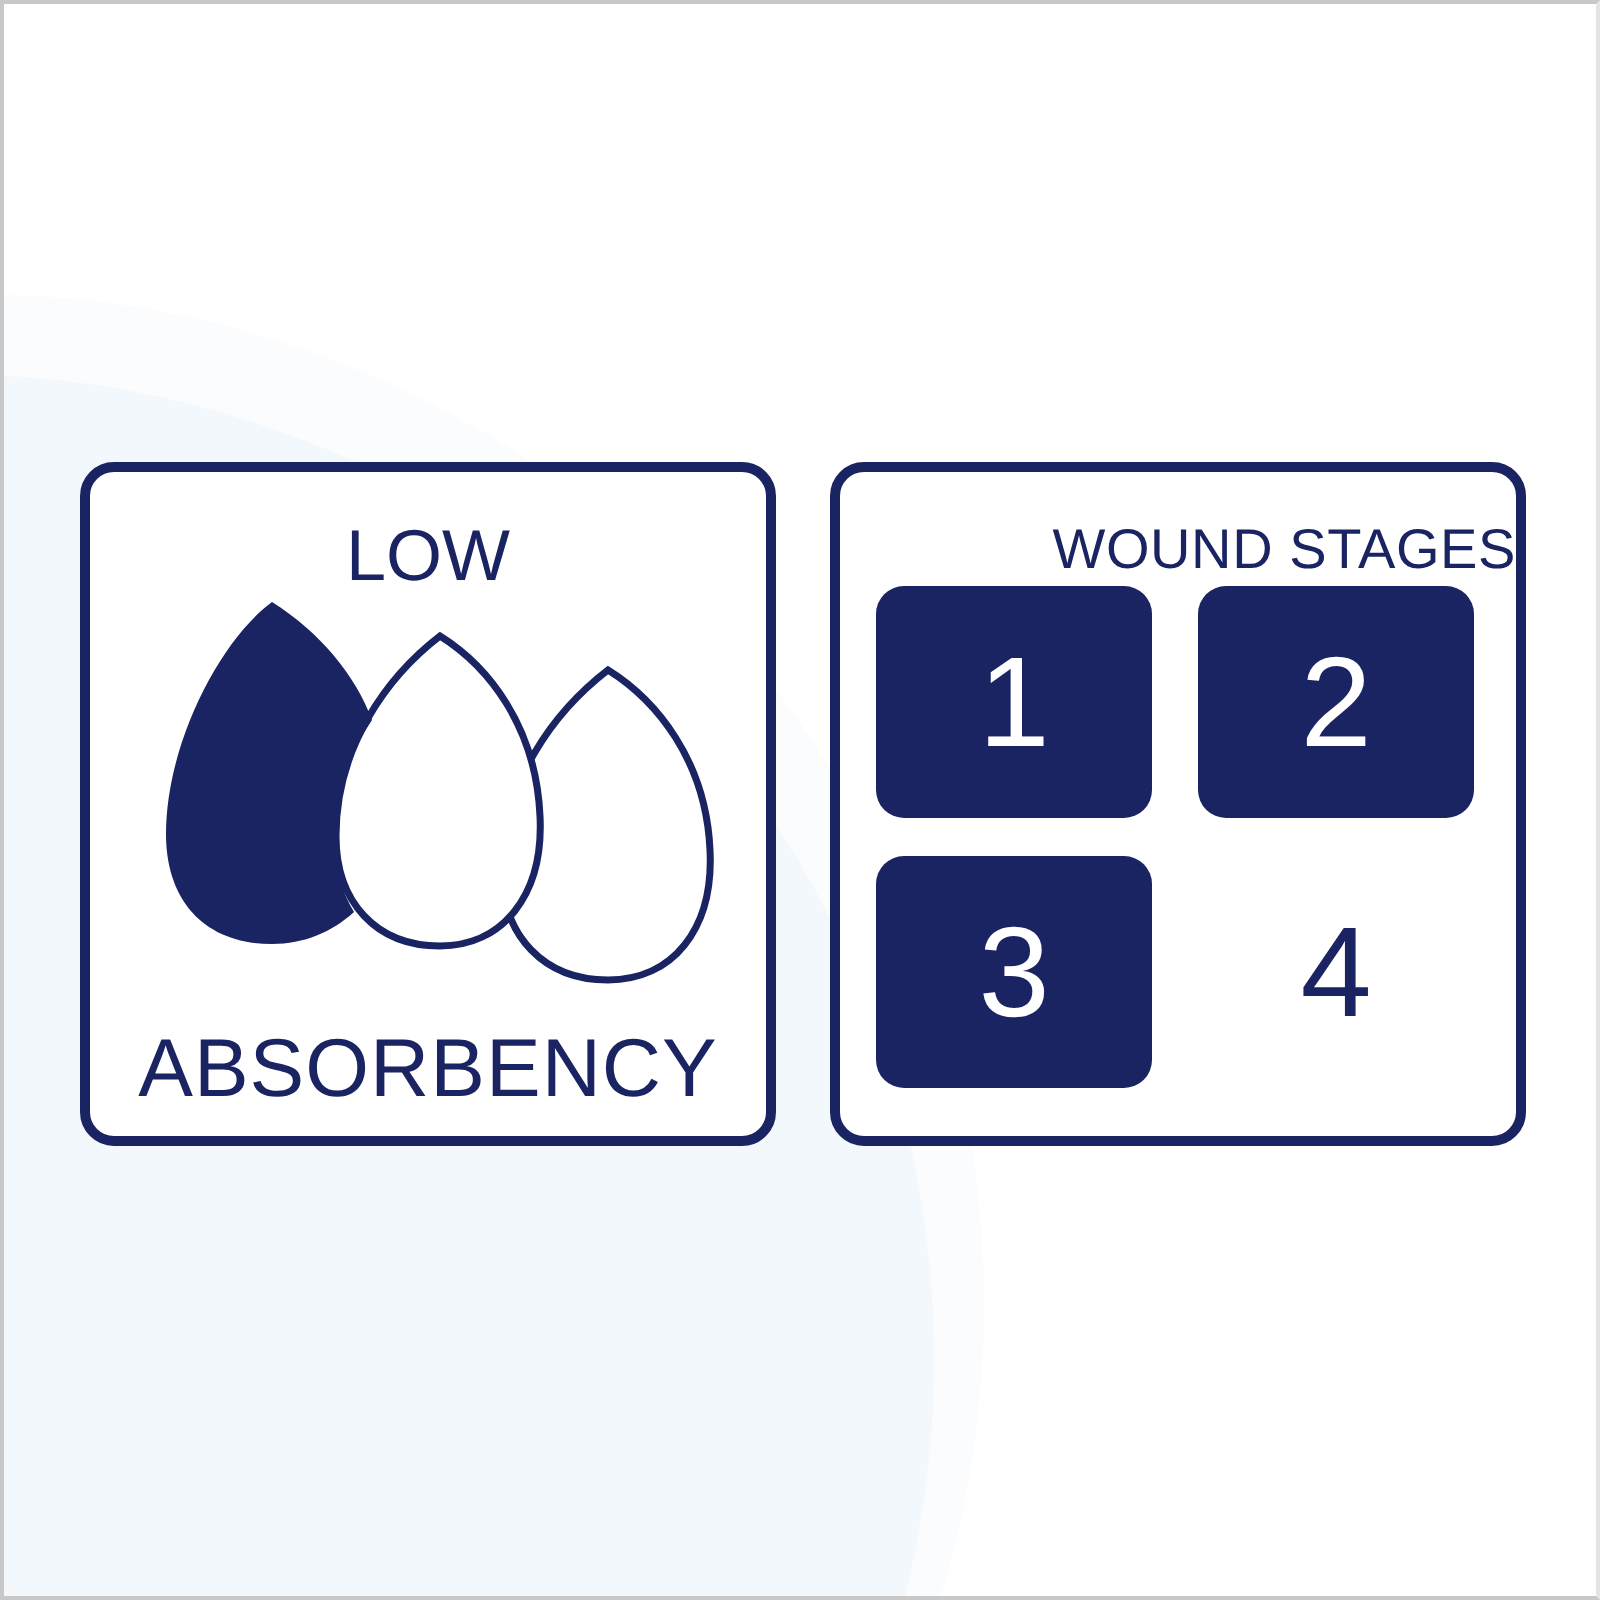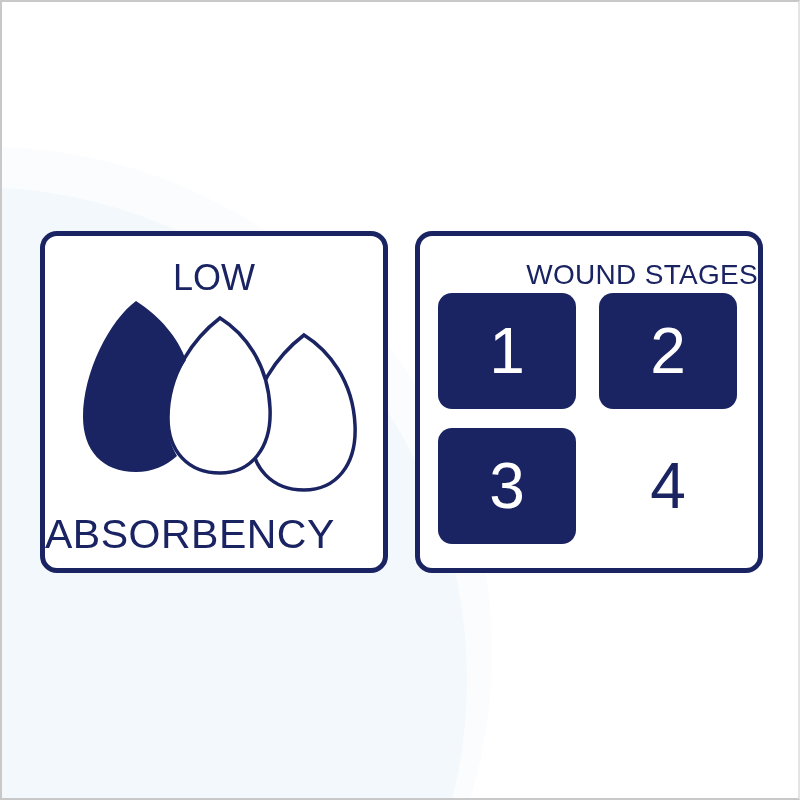--- a/index.html
+++ b/index.html
@@ -24,21 +24,21 @@
     .panel {
       position: absolute; top: 229px; width: 348px; height: 342px;
       box-sizing: border-box; border: 5px solid #1b2462; border-radius: 17px;
       background: #ffffff;
       padding-left: 22px;
     }
     .panel-left { left: 38px; }
     .panel-right { left: 413px; }
     .txt { position: absolute; color: #1b2462; white-space: nowrap; line-height: 1; }
     .low { left: 0; right: 0; top: 24px; text-align: center; font-size: 36px; }
-    .absorb { left: 0; right: 0; top: 278px; font-size: 41px; letter-spacing: 0.5px; }
+    .absorb { left: 0; right: 0; top: 278px; text-align: center; font-size: 41px; letter-spacing: 0.5px; }
     .wound { left: 0; right: 0; top: 25px; text-align: right; font-size: 28px; letter-spacing: 0.3px; }
     .drops { position: absolute; left: 33px; top: 64px; width: 280px; height: 200px; }
     .stage {
       position: absolute; width: 138px; height: 116px; border-radius: 14px;
       background: #1b2462; color: #ffffff; display: flex; align-items: center; justify-content: center;
       font-size: 64px; line-height: 1;
     }
     .stage-plain { background: transparent; color: #1b2462; }
   </style>
 </head>

